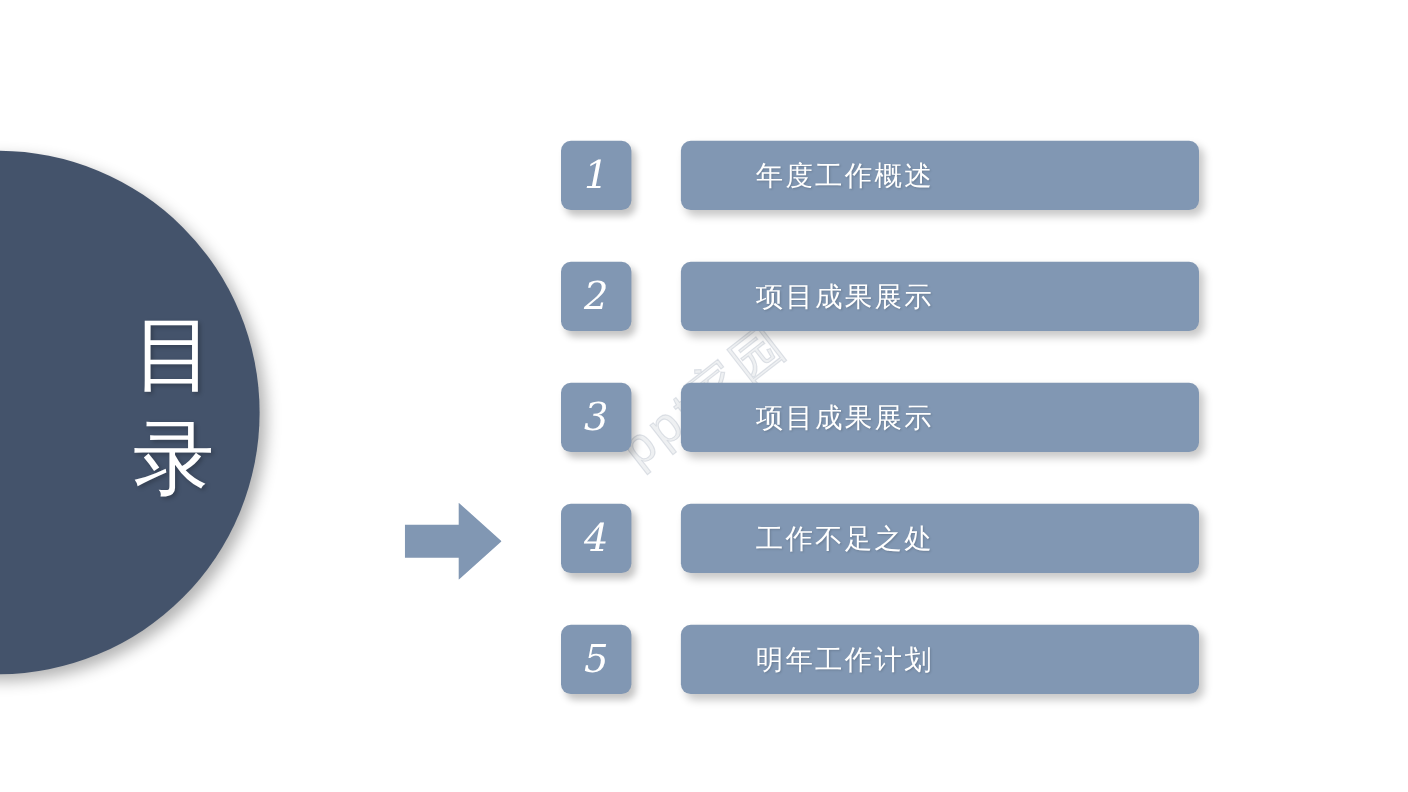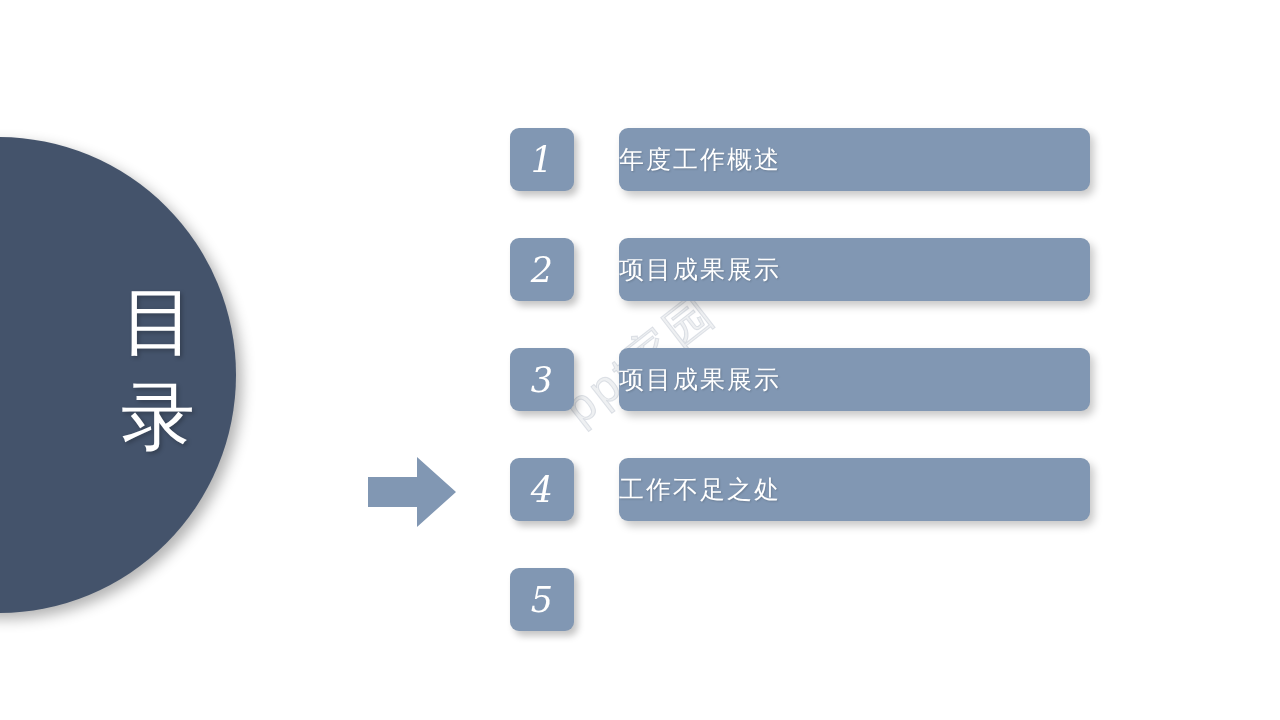--- a/index.html
+++ b/index.html
@@ -111,20 +111,21 @@
     flex: 1 1 auto;
     height: 63px;
     background: #8197b3;
     border-radius: 9px;
     box-shadow: 4px 5px 8px rgba(0,0,0,0.22);
     display: flex;
     align-items: center;
     color: #ffffff;
     font-size: 25px;
     letter-spacing: 2px;
+    padding-left: 68px;
     box-sizing: border-box;
     text-shadow: 1px 1px 2px rgba(0,0,0,0.18);
     user-select: none;
   }
 
   
   .watermark {
     position: absolute;
     left: 545px;
     top: 292px;
@@ -180,16 +181,17 @@
       <div class="bar">项目成果展示</div>
     </div>
 
     <div class="agenda-row">
       <div class="num-box">4</div>
       <div class="bar">工作不足之处</div>
     </div>
 
     <div class="agenda-row">
       <div class="num-box">5</div>
+      <div class="bar">明年工作计划</div>
     </div>
 
   </div>
 </div>
 
 </body></html>

